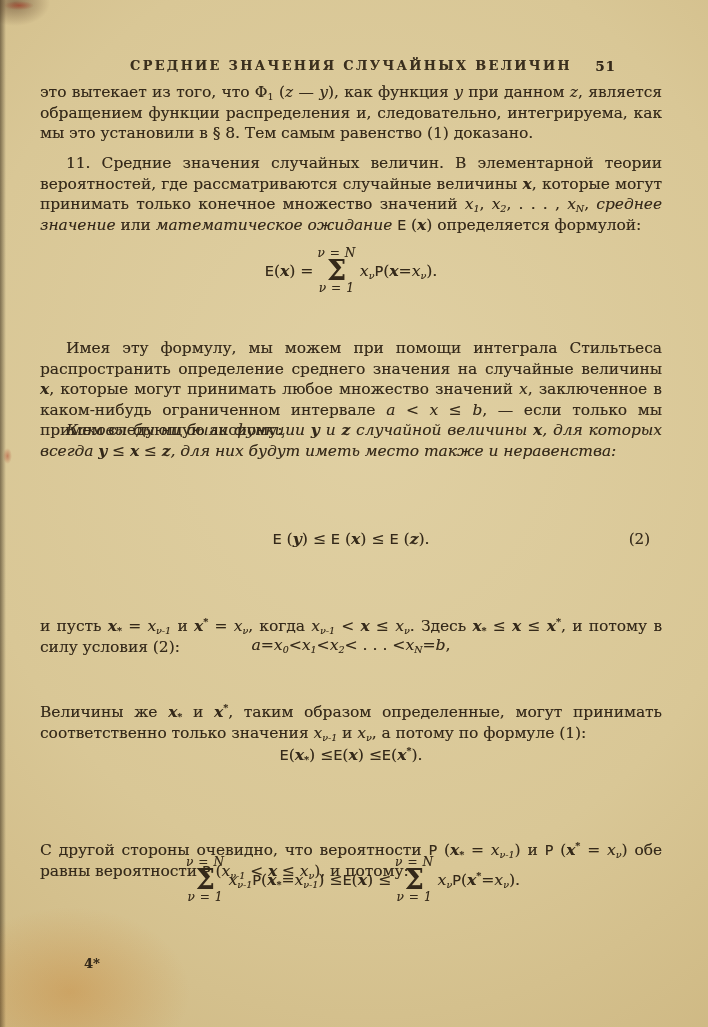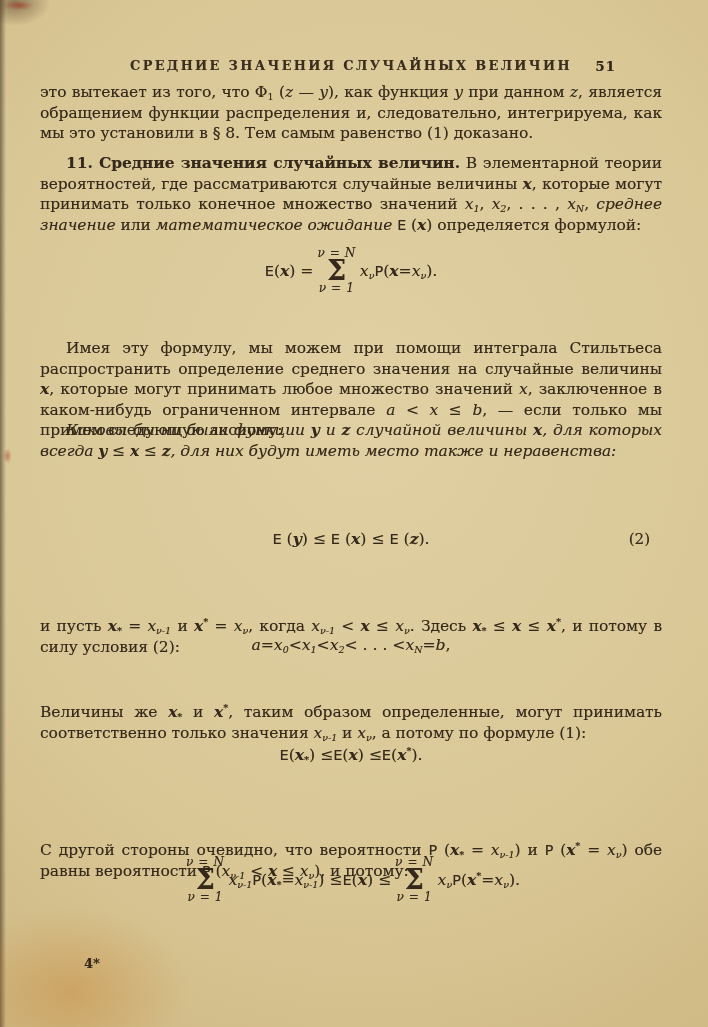--- a/index.html
+++ b/index.html
@@ -33,21 +33,21 @@
   .eq-tag{position:absolute;right:12px;top:50%;transform:translateY(-50%);font-size:15px;}
 
   .sum{display:inline-flex;flex-direction:column;align-items:center;margin:0 4px;vertical-align:middle;}
   .sum-lim{font-size:12px;font-style:italic;line-height:10px;letter-spacing:.6px;white-space:nowrap;}
   .sum-op{font-size:27px;line-height:25px;font-weight:bold;}
 
   sub{font-size:9.5px;vertical-align:-3px;line-height:0;}
   sup{font-size:9.5px;vertical-align:6px;line-height:0;}
   .seg-i{font-style:italic;}
   .seg-bi{font-style:italic;font-weight:bold;}
-  .seg-b{font-weight:bold;}
+  .seg-b{font-weight:normal;}
   .seg-f{font-family:"DejaVu Sans","Liberation Sans",sans-serif;font-size:.93em;}
   .sig{position:absolute;left:84px;top:956px;font-size:13px;font-weight:bold;}
 </style>
 </head>
 <body>
 
 <div class="page">
   <div class="edge-left"></div>
   <div class="corner-dark"></div>
   <div class="stain-red-top"></div>

